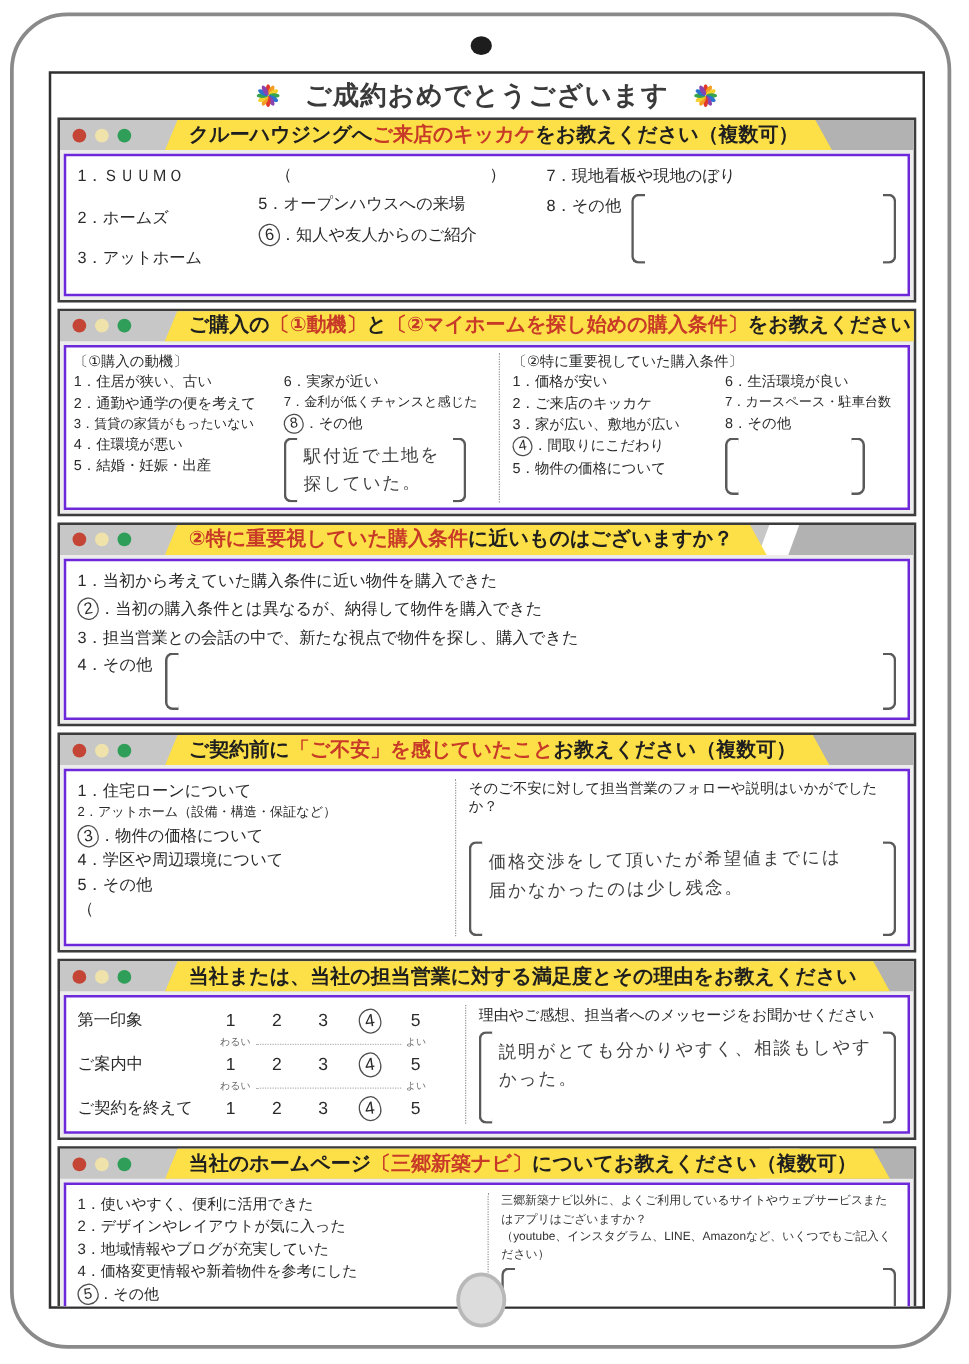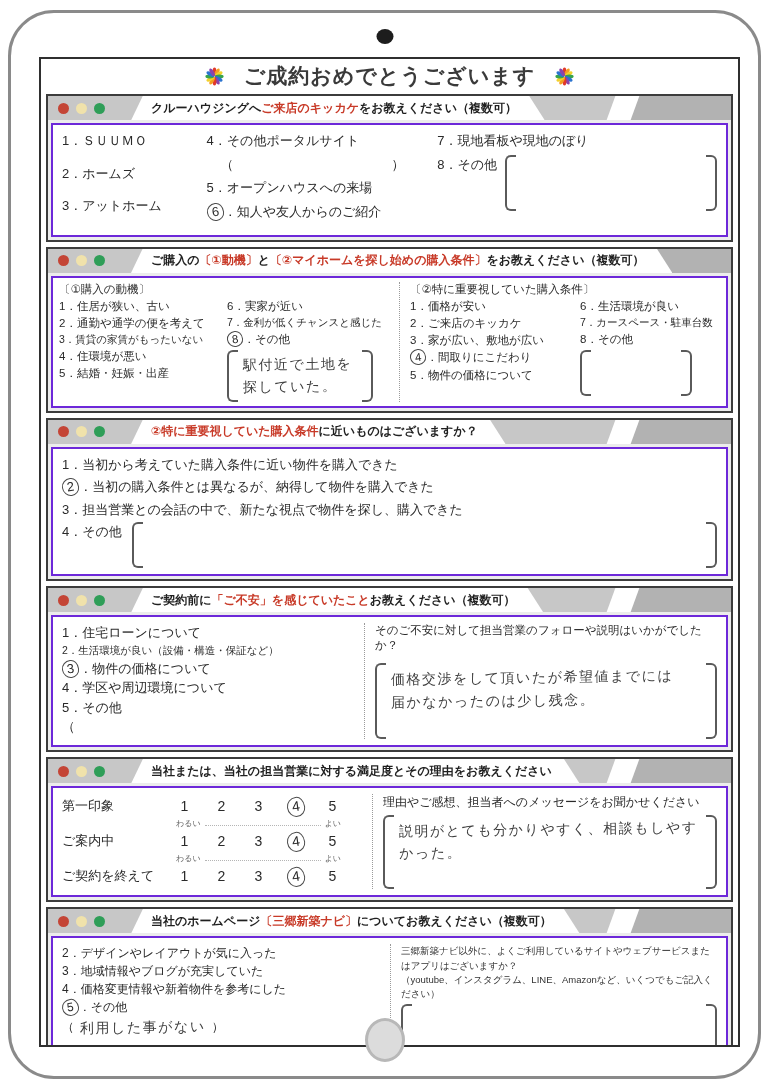--- a/index.html
+++ b/index.html
@@ -12,21 +12,21 @@
   .flower{width:19px;height:19px;}
   .sec{border:2px solid #3c3c3c;margin:0 5px 5px;background:#ececec;}
   .sec-header{height:24px;background:#c7c7c7;position:relative;display:flex;align-items:center;overflow:hidden;}
   .dots{margin-left:10px;display:flex;gap:7px;flex:0 0 auto;z-index:3;}
   .dot{width:11px;height:11px;border-radius:50%;display:inline-block;}
   .dot.red{background:#c44536;}
   .dot.yel{background:#f0e2ab;}
   .dot.grn{background:#2f9e58;}
   .endcap{position:absolute;right:0;top:0;bottom:0;width:105px;background:#b2b2b2;}
   .notch{position:absolute;right:96px;top:-2px;bottom:-2px;width:24px;background:#fff;transform:skewX(-20deg);}
-  .tab{margin-left:26px;background:#ffffff;clip-path:polygon(12px 0,calc(100% - 16px) 0,100% 100%,0 100%);padding:4px 28px 4px 20px;font-size:12px;font-weight:bold;color:#1f1f1f;white-space:nowrap;z-index:2;}
+  .tab{margin-left:26px;background:#fde047;clip-path:polygon(12px 0,calc(100% - 16px) 0,100% 100%,0 100%);padding:4px 28px 4px 20px;font-size:16px;font-weight:bold;color:#1f1f1f;white-space:nowrap;z-index:2;}
   .tab .red{color:#c83a28;}
   .sec-body{background:#fff;border:2px solid #6d28d9;margin:3px;padding:6px 9px;font-size:13px;position:relative;box-sizing:border-box;}
   .opt{line-height:1.5;white-space:nowrap;}
   .onum{display:inline-block;}
   .circ{border:1.6px solid #4c4c4c;border-radius:55% 45% 50% 52%/48% 55% 45% 52%;padding:0 4px;transform:rotate(-8deg);display:inline-block;line-height:1.25;}
   .sm{font-size:10.5px;}
   .hand{color:#3f3f3f;transform:rotate(-0.8deg);letter-spacing:1.5px;font-size:14px;line-height:1.6;}
   .brk{position:relative;padding:3px 16px;box-sizing:border-box;}
   .brk::before{content:"";position:absolute;left:0;top:0;bottom:0;width:9px;border:2px solid #5a5a5a;border-right:none;border-radius:6px 0 0 6px;}
   .brk::after{content:"";position:absolute;right:0;top:0;bottom:0;width:9px;border:2px solid #5a5a5a;border-left:none;border-radius:0 6px 6px 0;}
@@ -52,21 +52,21 @@
   .s2-title{font-size:11.5px;margin-bottom:1px;}
   
   .s3-body{min-height:82px;}
   .s3-body .opt{margin-bottom:3px;}
   .s3-other{display:flex;align-items:flex-start;}
   .s3-brk{flex:1;height:46px;margin-left:10px;}
   
   .s4-body{min-height:98px;}
   .s4-left{width:292px;line-height:1.5;}
   .s4-right{flex:1;display:flex;flex-direction:column;}
-  .s4-prompt{font-size:11.5px;margin-bottom:10px;}
+  .s4-prompt{font-size:11.5px;margin-bottom:20px;}
   .s4-brk{flex:1;min-height:76px;}
   
   .s5-body{min-height:96px;}
   .s5-left{width:300px;}
   .rate-row{display:flex;align-items:center;height:24px;}
   .rate-label{width:104px;font-size:13px;}
   .rate-num{width:37px;text-align:center;font-size:14px;}
   .rate-sub{width:185px;margin-left:104px;display:flex;align-items:center;font-size:8px;color:#666;padding:0 10px;box-sizing:border-box;}
   .dotline{flex:1;border-bottom:1px dotted #b5b5b5;margin:0 4px;height:3px;}
   .s5-right{flex:1;display:flex;flex-direction:column;}
@@ -130,21 +130,20 @@
         <div class="endcap"></div>
         <div class="notch"></div>
       </div>
       <div class="sec-body s1-body">
         <div class="s1-c1">
           <div class="opt"><span class="onum">1</span><span>．ＳＵＵＭＯ</span></div>
           <div class="opt"><span class="onum">2</span><span>．ホームズ</span></div>
           <div class="opt"><span class="onum">3</span><span>．アットホーム</span></div>
         </div>
         <div class="s1-c2">
-          <div class="opt"><span class="onum">4</span><span>．その他ポータルサイト</span></div>
           <div class="s1-sub">（　　　　　　　　）</div>
           <div class="opt"><span class="onum">5</span><span>．オープンハウスへの来場</span></div>
           <div class="opt"><span class="onum circ">6</span><span>．知人や友人からのご紹介</span></div>
         </div>
         <div class="s1-c3">
           <div class="opt"><span class="onum">7</span><span>．現地看板や現地のぼり</span></div>
           <div class="s3-other">
             <div class="opt"><span class="onum">8</span><span>．その他</span></div>
             <div class="brk s1-brk"></div>
           </div>
@@ -236,21 +235,21 @@
           <span class="dot yel"></span>
           <span class="dot grn"></span>
         </div>
         <div class="tab"><span>ご契約前に</span><span class="red">「ご不安」を感じていたこと</span><span>お教えください（複数可）</span><span class="red"></span><span></span></div>
         <div class="endcap"></div>
         <div class="notch"></div>
       </div>
       <div class="sec-body s4-body split">
         <div class="s4-left">
           <div class="opt"><span>1</span><span>．住宅ローンについて</span></div>
-          <div class="opt sm"><span>2</span><span>．生活環境が良い（設備・構造・保証など）</span></div>
+          <div class="opt sm"><span>2</span><span>．アットホーム（設備・構造・保証など）</span></div>
           <div class="opt"><span class="circ">3</span><span>．物件の価格について</span></div>
           <div class="opt"><span>4</span><span>．学区や周辺環境について</span></div>
           <div class="opt"><span>5</span><span>．その他</span></div>
           <div class="opt">（</div>
         </div>
         <div class="vdiv"></div>
         <div class="s4-right">
           <div class="s4-prompt">そのご不安に対して担当営業のフォローや説明はいかがでしたか？</div>
           <div class="brk s4-brk">
             <div class="hand">価格交渉をして頂いたが希望値までには</div>
@@ -324,20 +323,21 @@
           <span class="dot red"></span>
           <span class="dot yel"></span>
           <span class="dot grn"></span>
         </div>
         <div class="tab"><span>当社のホームページ</span><span class="red">〔三郷新築ナビ〕</span><span>についてお教えください（複数可）</span><span class="red"></span><span></span></div>
         <div class="endcap"></div>
         <div class="notch"></div>
       </div>
       <div class="sec-body s6-body split">
         <div class="s6-left">
+          <div class="opt"><span>1</span><span>．使いやすく、便利に活用できた</span></div>
           <div class="opt"><span>2</span><span>．デザインやレイアウトが気に入った</span></div>
           <div class="opt"><span>3</span><span>．地域情報やブログが充実していた</span></div>
           <div class="opt"><span>4</span><span>．価格変更情報や新着物件を参考にした</span></div>
           <div class="opt"><span class="circ">5</span><span>．その他</span></div>
           <div class="s6-paren">
             <span>（</span>
             <span class="hand">利用した事がない</span>
             <span>）</span>
           </div>
         </div>

